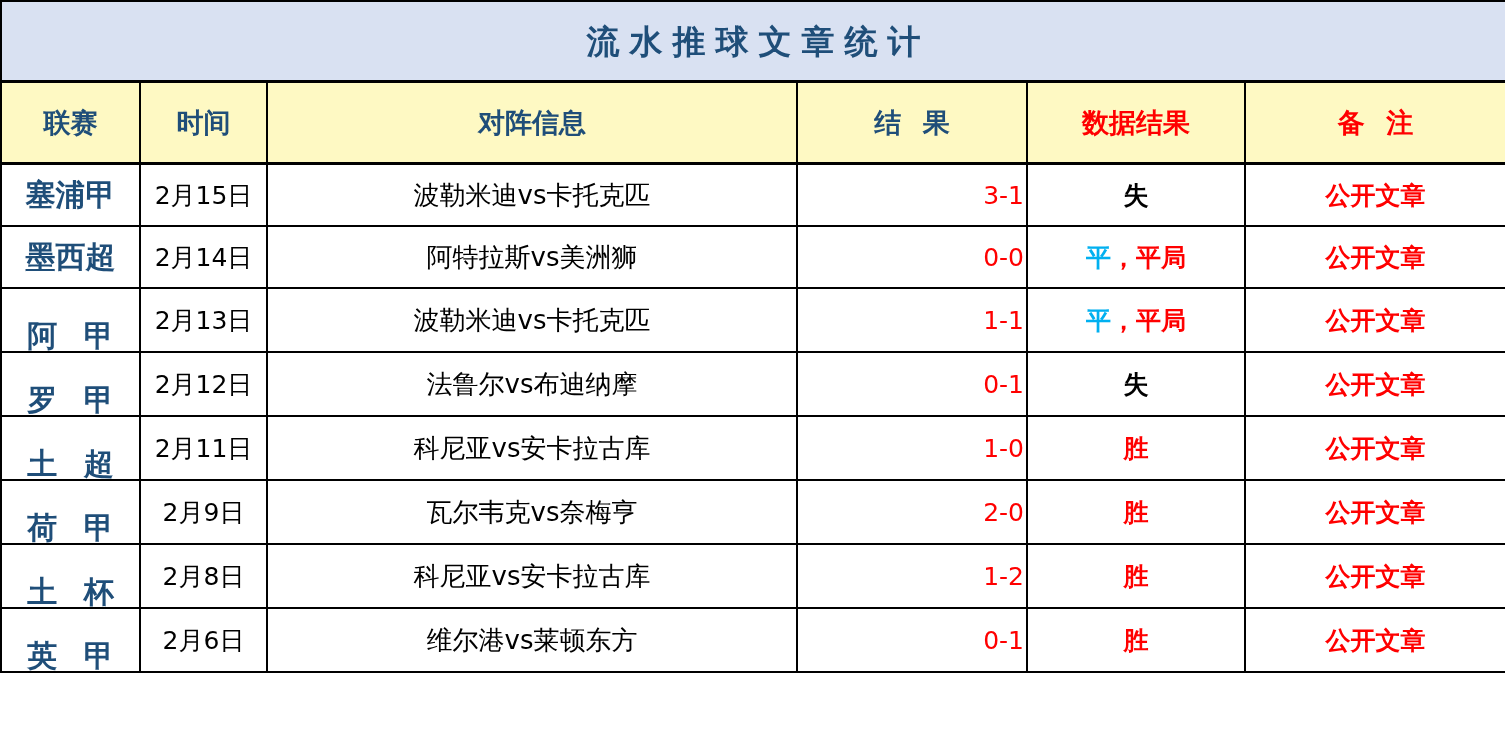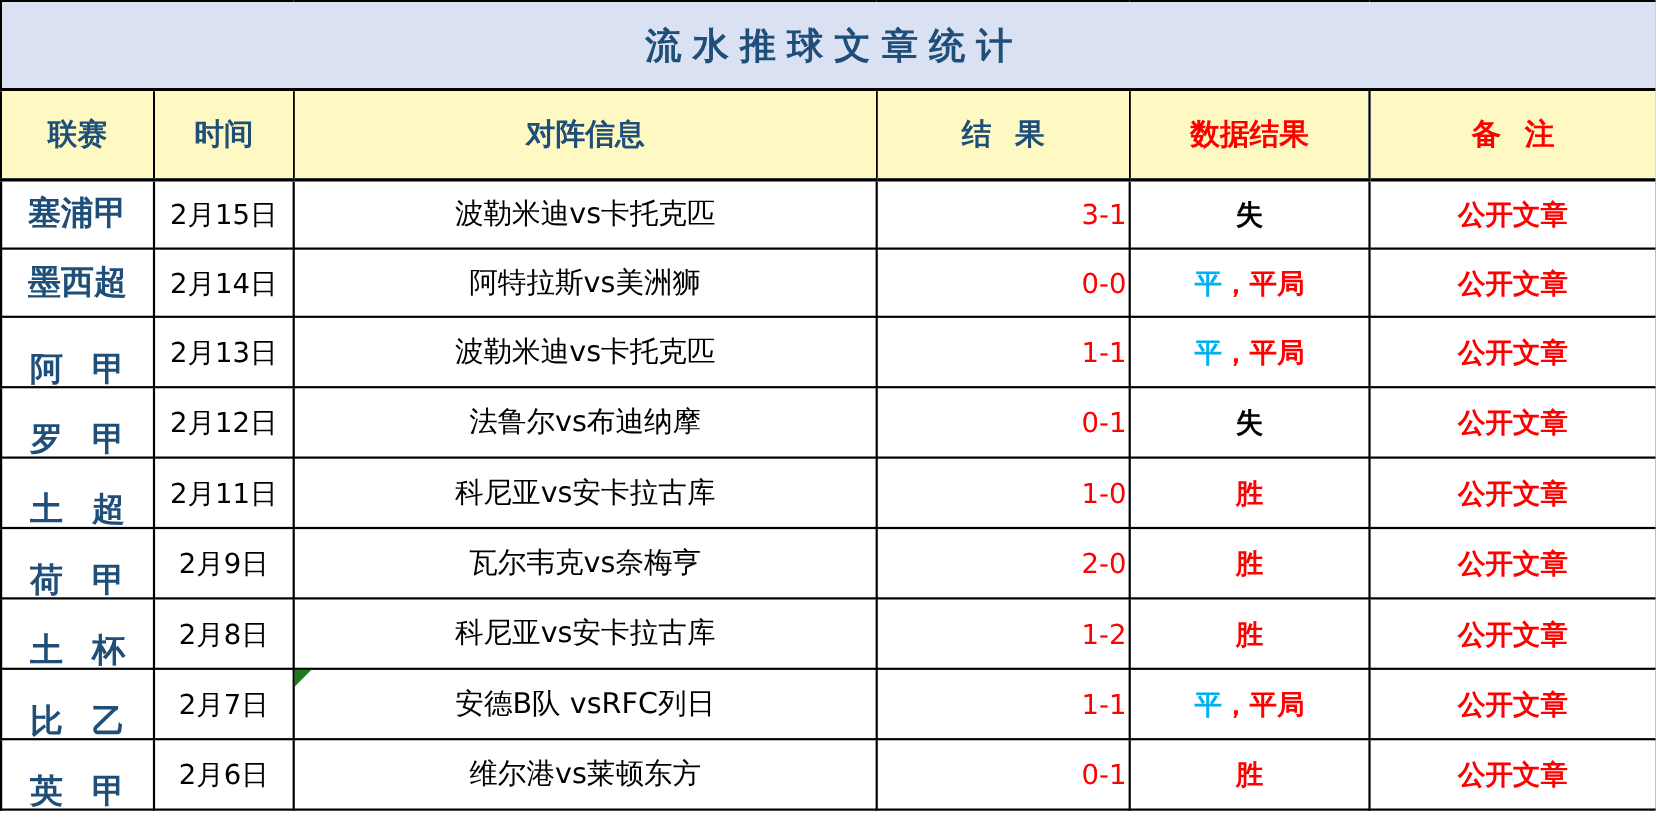--- a/index.html
+++ b/index.html
@@ -322,41 +322,20 @@
           </td>
           <td>
             <span class="result red">胜</span>
           </td>
           <td>
             <span class="note">公开文章</span>
           </td>
         </tr>
         <tr class="data-row">
           <td>
-            <span class="league sp">比 乙</span>
-          </td>
-          <td>
-            <span class="date">2月7日</span>
-          </td>
-          <td>
-            <span class="comment-marker"></span>
-            <span class="match">安德B队 vsRFC列日</span>
-          </td>
-          <td>
-            <span class="score">1-1</span>
-          </td>
-          <td>
-            <span class="result"><span class="cyan">平</span><span class="rest">，平局</span></span>
-          </td>
-          <td>
-            <span class="note">公开文章</span>
-          </td>
-        </tr>
-        <tr class="data-row">
-          <td>
             <span class="league sp">英 甲</span>
           </td>
           <td>
             <span class="date">2月6日</span>
           </td>
           <td>
             <span class="match">维尔港vs莱顿东方</span>
           </td>
           <td>
             <span class="score">0-1</span>

